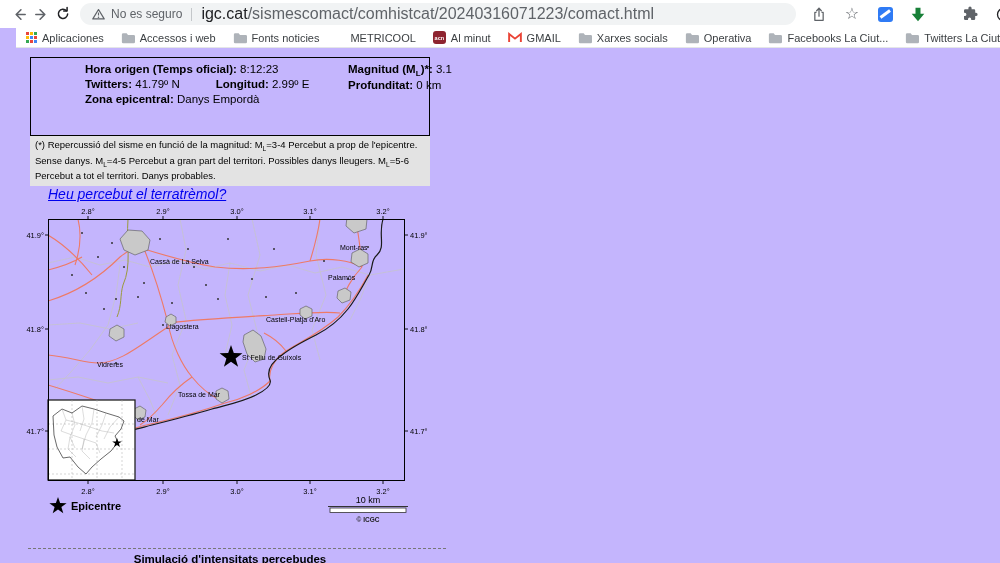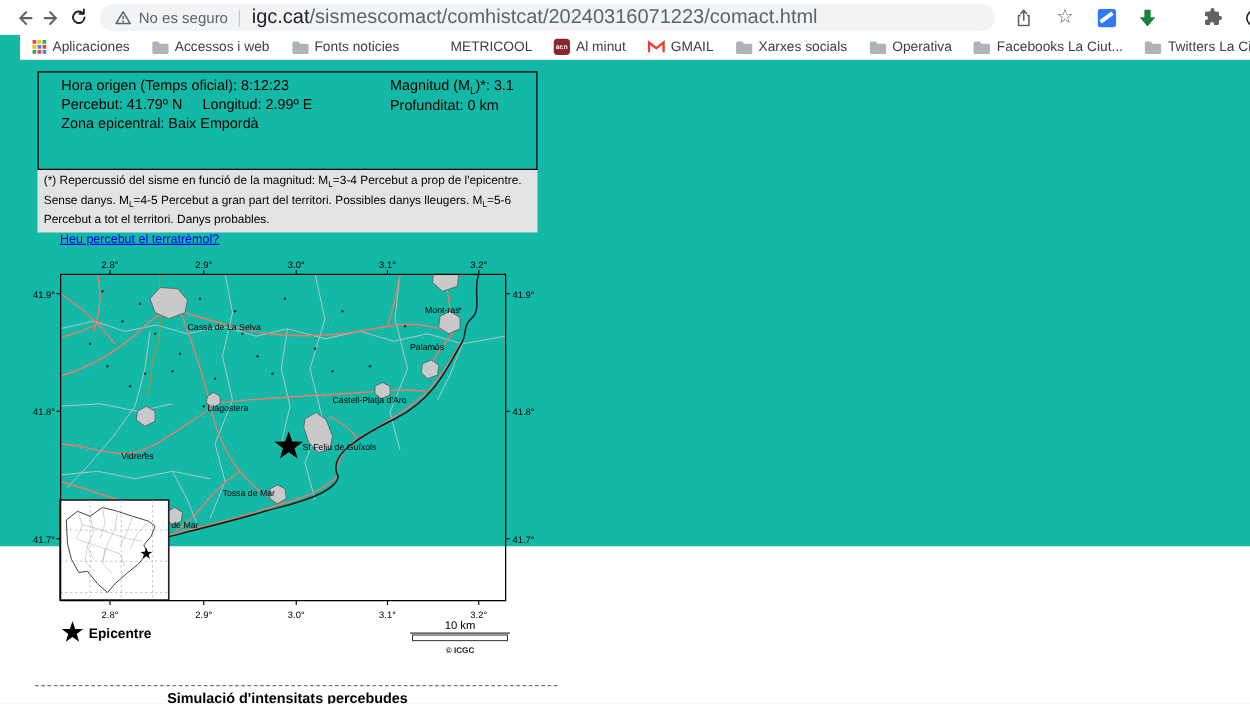--- a/index.html
+++ b/index.html
@@ -1,18 +1,18 @@
 <!DOCTYPE html>
 <html><head>
 <meta charset="utf-8">
 <style>
   * { margin:0; padding:0; box-sizing:border-box; }
   html,body { width:1000px; height:563px; overflow:hidden; background:#fff;
     font-family:"Liberation Sans", sans-serif; }
-  .stage { position:relative; width:1000px; height:437px; background:#14b8a6; }
+  .stage { position:relative; width:1000px; height:563px; background:#c4b5fd; }
 
   
   .toolbar { position:absolute; top:0; left:0; width:1000px; height:28px;
     background:#fff; display:flex; align-items:center; padding:0 8px; }
   .navbtn { width:22px; height:22px; display:flex; align-items:center; justify-content:center;
     flex:0 0 auto; cursor:pointer; }
   .omnibox { height:22px; width:716px; margin-left:6px; background:#f1f3f4; border-radius:11px;
     display:flex; align-items:center; padding:0 12px; flex:0 0 auto; }
   .sec-label { font-size:12px; color:#5f6368; margin-left:6px; white-space:nowrap; }
   .omni-sep { width:1px; height:13px; background:#c4c7ca; margin:0 9px; }
@@ -29,32 +29,32 @@
     padding:0 10px; gap:17px; font-size:11px; color:#3c4043; }
   .bm { display:inline-flex; align-items:center; gap:5px; white-space:nowrap; cursor:pointer; }
   .appgrid { display:grid; grid-template-columns:repeat(3,3px); grid-template-rows:repeat(3,3px); gap:1px; }
   .appgrid i { display:block; }
   .acn { width:13px; height:13px; border-radius:3px; background:#8e2430; color:#fff;
     font-size:5.5px; font-weight:bold; display:flex; align-items:center; justify-content:center; }
 
   
   .infobox { position:absolute; left:30px; top:57px; width:400px; height:79px;
     border:1px solid #000; padding:4px 0 0 18px; font-size:11.5px; line-height:15px; color:#000; }
-  .infobox b { font-weight:normal; }
+  .infobox b { font-weight:bold;margin-left:36px; }
   .abs-r { position:absolute; left:281px; white-space:nowrap; }
   .mag-row { top:4px; } .prof-row { top:20px; }
   .c-line { width:362px; }
   .lon-gap { margin-left:16px; }
 
   .graybox { position:absolute; left:30px; top:136px; width:400px; background:#e3e3e3;
     padding:3px 6px 4px 5px; font-size:9.5px; line-height:11.8px; color:#000; }
   .graybox b { font-weight:normal; }
 
-  .felt-link { position:absolute; left:48px; top:186px; font-size:10px; color:#0000ee;
-    text-decoration:underline; cursor:pointer; }
+  .felt-link { position:absolute; left:48px; top:186px; font-size:14px; color:#0000ee;
+    text-decoration:underline; cursor:pointer;font-style:italic; }
 
   .mapwrap { position:absolute; left:20px; top:205px; width:420px; height:325px; }
   svg text { font-family:"Liberation Sans", sans-serif; }
 
   .divider { position:absolute; left:28px; top:548px; width:418px; border-top:1px dashed #777; }
   .sim-title { position:absolute; left:30px; top:553px; width:400px; text-align:center;
     font-size:11.5px; font-weight:bold; color:#000; }
   sub { font-size:70%; }
 </style>
 </head>
@@ -148,21 +148,21 @@
           <path d="M1 2.5 a1.5 1.5 0 0 1 1.5 -1.5 h4 l1.5 2 h6.5 a1.5 1.5 0 0 1 1.5 1.5 v6.5 a1.5 1.5 0 0 1 -1.5 1.5 h-12 a1.5 1.5 0 0 1 -1.5 -1.5 z" fill="#aeb3b9"></path>
         </svg>
       <span>Accessos i web</span>
     </span>
     <span class="bm">
       <svg width="14" height="12" viewBox="0 0 16 13">
           <path d="M1 2.5 a1.5 1.5 0 0 1 1.5 -1.5 h4 l1.5 2 h6.5 a1.5 1.5 0 0 1 1.5 1.5 v6.5 a1.5 1.5 0 0 1 -1.5 1.5 h-12 a1.5 1.5 0 0 1 -1.5 -1.5 z" fill="#aeb3b9"></path>
         </svg>
       <span>Fonts noticies</span>
     </span>
-    <span class="bm" style="margin-left:24px">
+    <span class="bm" style="margin-left:14px">
       <span>METRICOOL</span>
     </span>
     <span class="bm">
       <span class="acn">acn</span>
       <span>Al minut</span>
     </span>
     <span class="bm">
       <svg width="14" height="11" viewBox="0 0 16 12">
           <path d="M1.3 11 V2 L8 7.3 L14.7 2 V11" fill="none" stroke="#ea4335" stroke-width="2.2"></path>
         </svg>
@@ -190,22 +190,22 @@
       <svg width="14" height="12" viewBox="0 0 16 13">
           <path d="M1 2.5 a1.5 1.5 0 0 1 1.5 -1.5 h4 l1.5 2 h6.5 a1.5 1.5 0 0 1 1.5 1.5 v6.5 a1.5 1.5 0 0 1 -1.5 1.5 h-12 a1.5 1.5 0 0 1 -1.5 -1.5 z" fill="#aeb3b9"></path>
         </svg>
       <span>Twitters La Ciutat</span>
     </span>
 
   </div>
 
   <div class="infobox">
     <div><b>Hora origen (Temps oficial):</b><span> 8:12:23</span></div>
-    <div><b>Percebut:</b><span> 41.79º N</span><b class="lon-gap">Longitud:</b><span> 2.99º E</span></div>
-    <div><b>Zona epicentral:</b><span> Baix Empordà</span></div>
+    <div><b>Twitters:</b><span> 41.79º N</span><b class="lon-gap">Longitud:</b><span> 2.99º E</span></div>
+    <div><b>Zona epicentral:</b><span> Danys Empordà</span></div>
     <div class="abs-r mag-row"><b><span>Magnitud (M</span><sub>L</sub><span>)*:</span></b><span> 3.1</span></div>
     <div class="abs-r prof-row"><b>Profunditat:</b><span> 0 km</span></div>
   </div>
 
   <div class="graybox">
     <b>(*) Repercussió del sisme en funció de la magnitud: </b><b><span>M</span><sub>L</sub><span>=3-4</span></b><span> Percebut a prop de l'epicentre. Sense danys. </span><b><span>M</span><sub>L</sub><span>=4-5</span></b><span> Percebut a gran part del territori. Possibles danys lleugers. </span><b><span>M</span><sub>L</sub><span>=5-6</span></b><span> Percebut a tot el territori. Danys probables.</span>
   </div>
 
   <a class="felt-link">Heu percebut el terratrèmol?</a>
 

